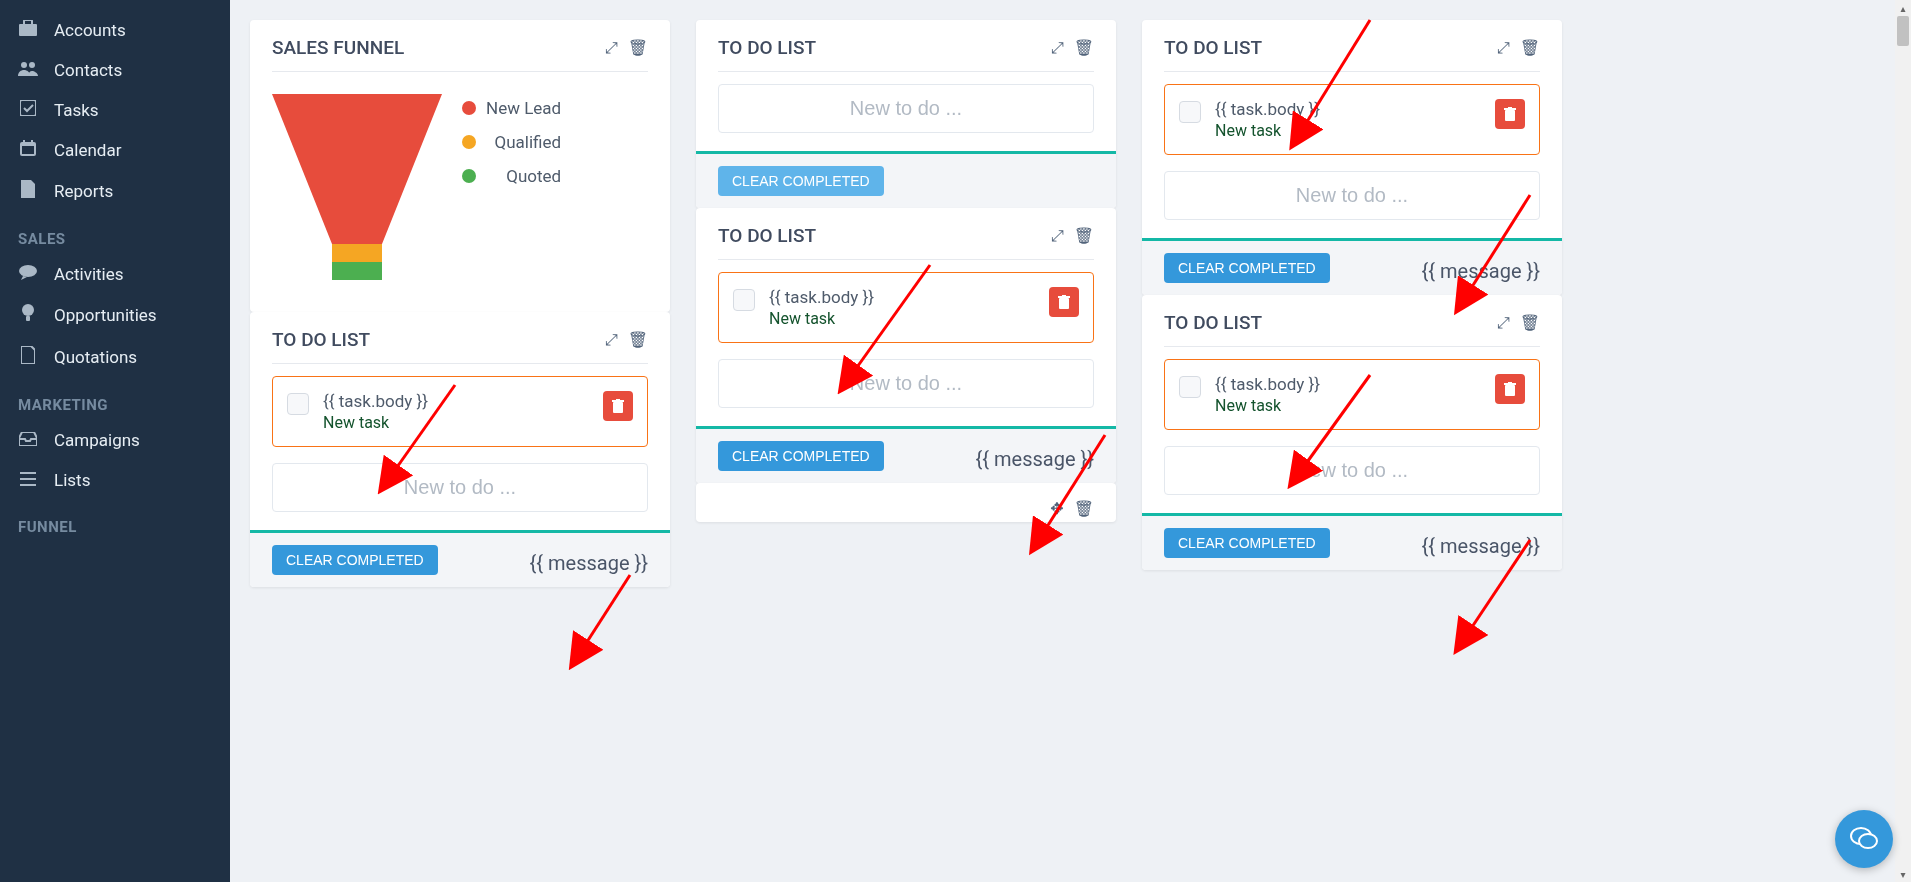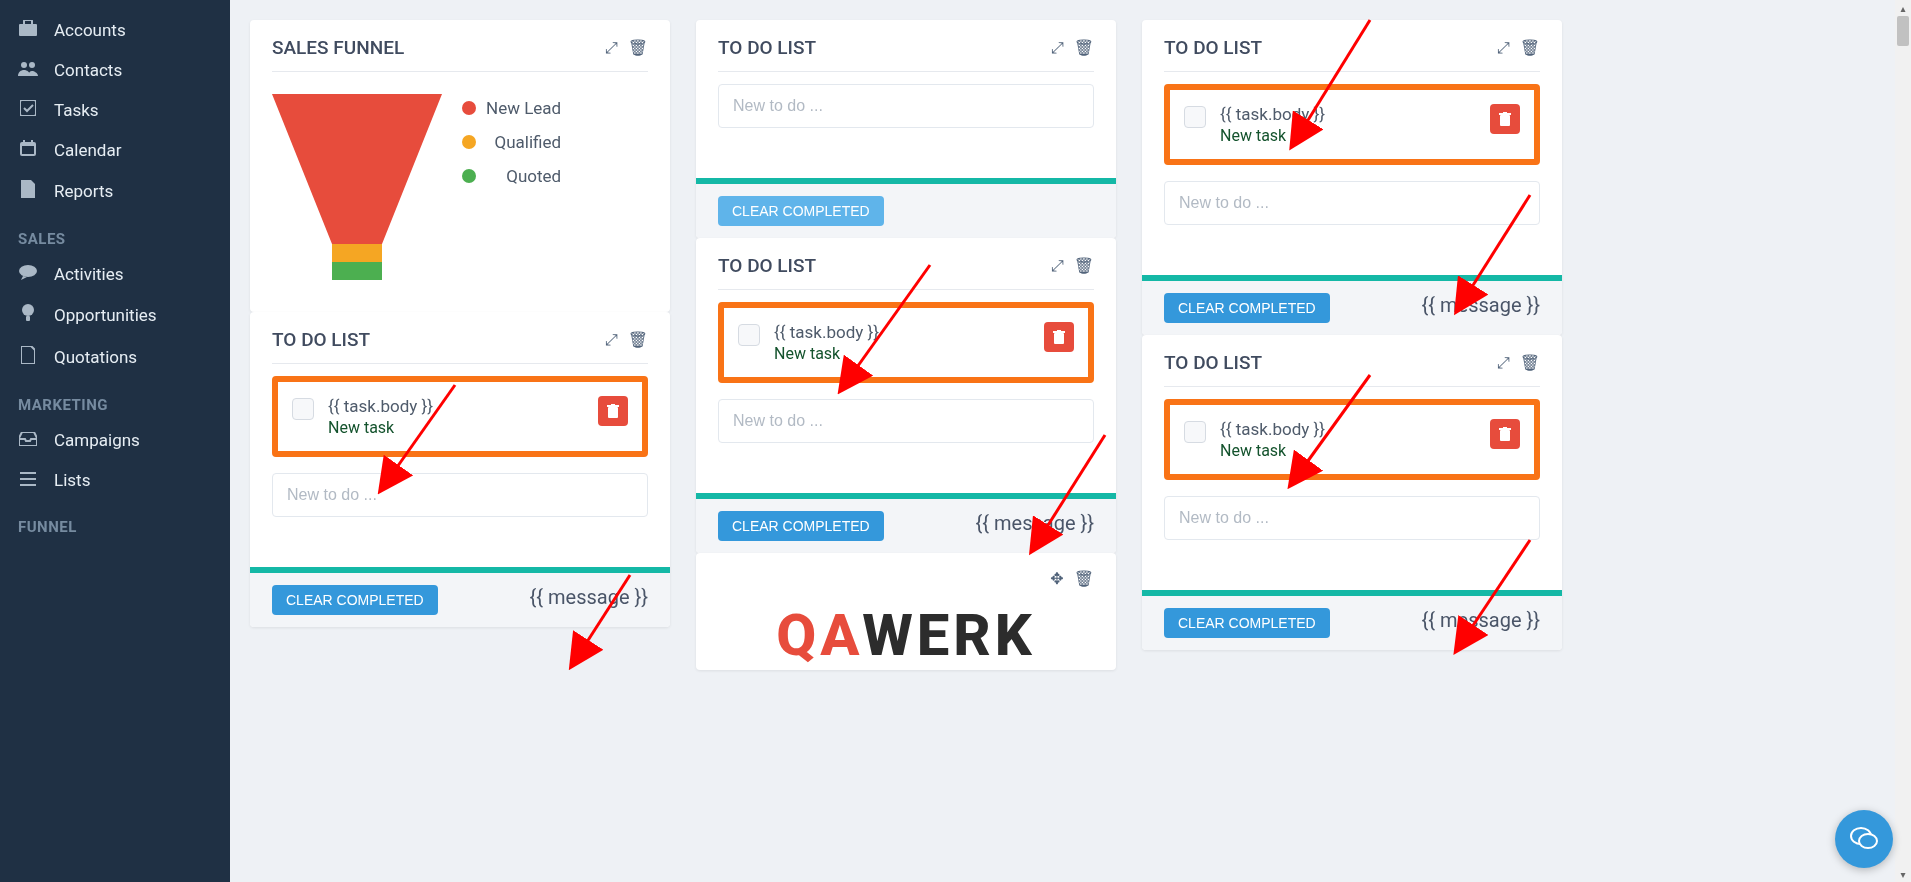--- a/index.html
+++ b/index.html
@@ -56,38 +56,37 @@
   }
   .card-title { font-size: 19px; font-weight: 500; color: #404b5f; flex: 1; }
   .card-acts { display: flex; gap: 10px; color: #51637a; }
   .card-acts .ic { cursor: pointer; font-size: 16px; }
   .card-hr { border: none; border-top: 1px solid #e6e9ee; margin: 0 22px 12px; }
   .card-body { padding: 0 22px 18px; }
   .card-foot {
     background: #f3f5f8;
     padding: 12px 22px;
     display: flex;
-    align-items: flex-start;
-    border-top: 6px solid #14b8a6;
+    align-items: flex-end;
+    border-top: 3px solid #14b8a6;
     border-radius: 0 0 4px 4px;
-    margin-top: 32px;
   }
   .btn {
     border: none;
     cursor: pointer;
     border-radius: 4px;
     padding: 7px 14px;
     font-size: 14px;
     font-weight: 500;
   }
   .btn-clear { background: #3498db; color: #fff; }
   .btn-clear.light { background: #5fb4ea; }
   .msg-text { margin-left: auto; font-size: 20px; color: #4a5568; }
   .task-row {
-    border: 6px solid #f97316;
+    border: 1px solid #f97316;
     border-radius: 4px;
     padding: 14px 14px;
     display: flex;
     align-items: flex-start;
     gap: 14px;
     margin-bottom: 16px;
   }
   .chk {
     width: 22px; height: 22px;
     border: 1px solid #d6dbe2;
@@ -106,23 +105,24 @@
     border-radius: 4px;
     display: flex; align-items: center; justify-content: center;
     cursor: pointer;
     flex-shrink: 0;
     font-size: 14px;
   }
   .input {
     width: 100%;
     border: 1px solid #e3e8ee;
     border-radius: 4px;
-    padding: 12px 14px;
-    font-size: 16px;
+    padding: 12px 22px;
+    font-size: 20px;
     color: #4a5568;
+    text-align: center;
   }
   .input::placeholder { color: #b2bac4; }
   
   .funnel-wrap { display: flex; gap: 20px; align-items: flex-start; padding-top: 10px; }
   .funnel-svg { width: 170px; }
   .legend { display: flex; flex-direction: column; gap: 14px; font-size: 17px; padding-top: 4px;}
   .legend-row { display: flex; align-items: center; gap: 10px; color: #4f5b6b; justify-content: space-between;}
   .dot { width: 14px; height: 14px; border-radius: 50%; }
   
   .arrow {
@@ -398,23 +398,20 @@
           </div>
         </div>
 
         <div class="card">
           <div class="card-head" style="justify-content:flex-end; padding-bottom:4px;">
             <div class="card-acts">
               <span class="ic">✥</span>
               <span class="ic">🗑</span>
             </div>
           </div>
-          <div class="qa-logo">
-            <span class="q">QA</span><span class="rest">WERK</span>
-          </div>
         </div>
       </div>
 
       <div class="col">
 
         <div class="card">
           <div class="card-head">
             <div class="card-title">TO DO LIST</div>
             <div class="card-acts">
               <span class="ic">⤢</span>

